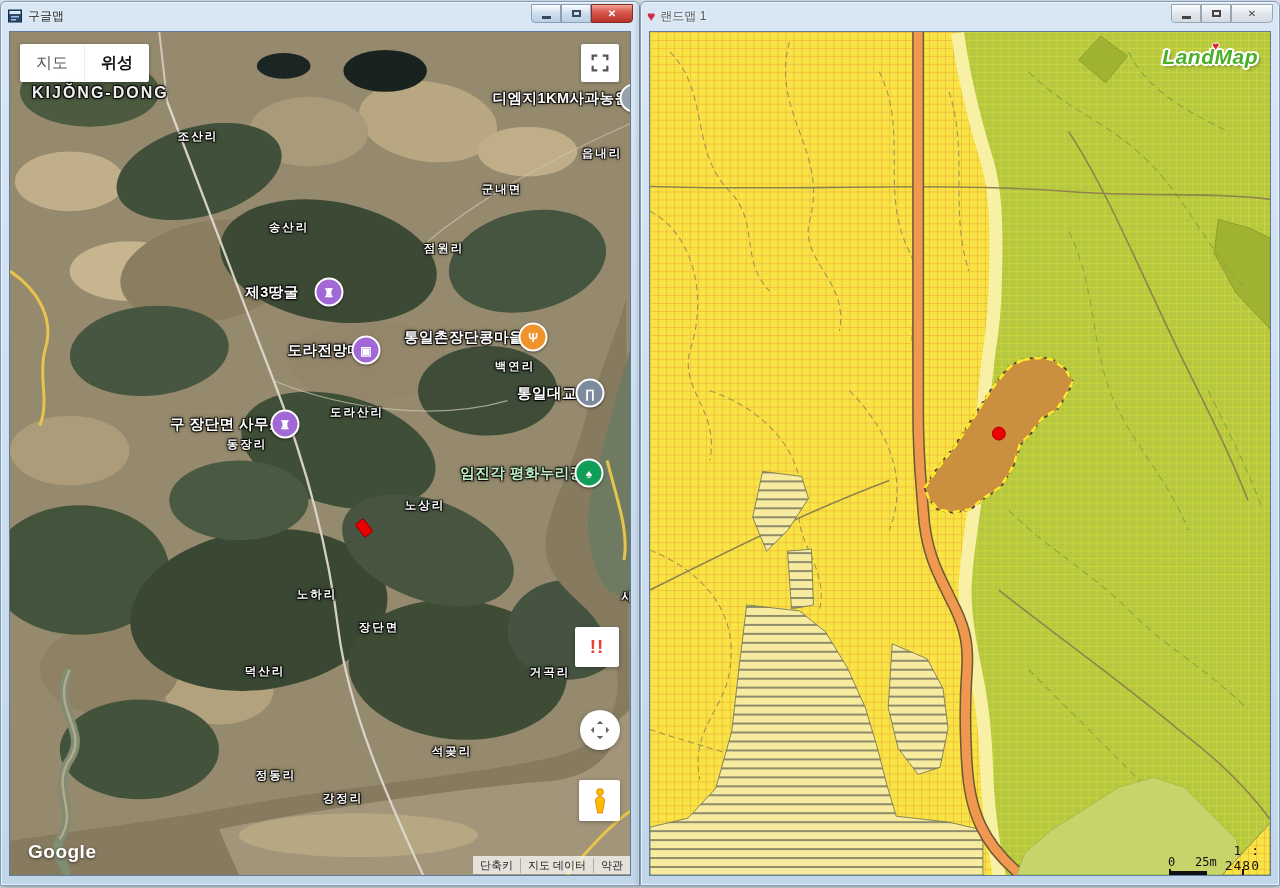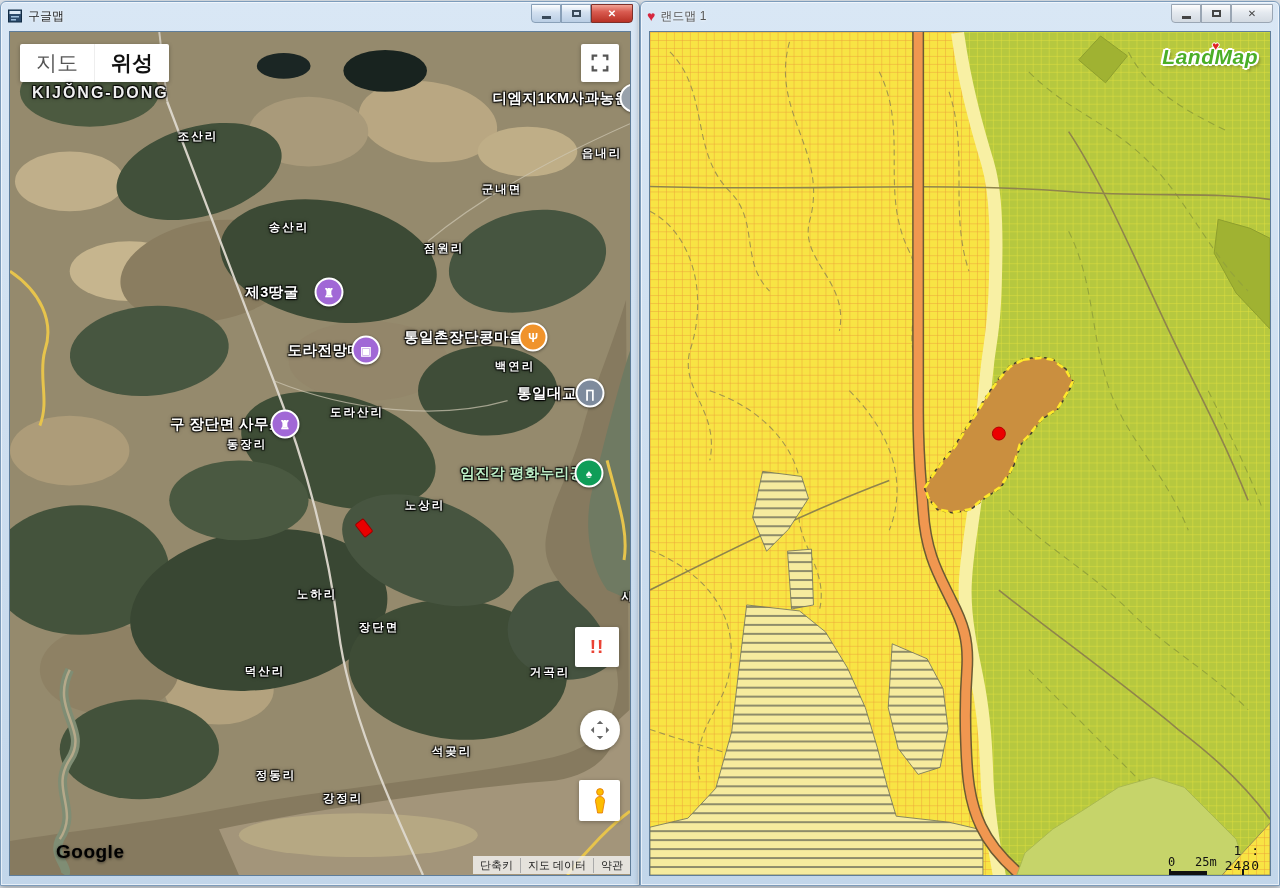--- a/index.html
+++ b/index.html
@@ -44,36 +44,36 @@
   .green-text{color:#bdeec6;}
   .poi-marker{position:absolute;transform:translate(-50%,-50%);width:25px;height:25px;
         border-radius:50%;border:2.5px solid #fff;box-sizing:content-box;display:flex;
         align-items:center;justify-content:center;color:#fff;font-size:12px;font-weight:bold;
         box-shadow:0 1px 3px rgba(0,0,0,.45);}
   .site-marker{position:absolute;width:9px;height:15px;background:#e90000;border:1px solid #990000;
         border-radius:2px;transform:translate(-50%,-50%) rotate(-38deg);}
 
   
   .gm-box{position:absolute;background:#fff;box-shadow:0 1px 4px rgba(0,0,0,.3);border-radius:2px;}
-  .maptype{left:10px;top:12px;height:38px;display:flex;align-items:center;font-size:21px;}
+  .maptype{left:10px;top:12px;height:38px;display:flex;align-items:center;font-size:16px;}
   .maptype .mt{padding:0 16px;line-height:38px;cursor:pointer;}
   .mt-map{color:#565656;}
   .mt-sat{color:#111;font-weight:bold;border-left:1px solid #eee;}
   .fullscreen-btn{right:11px;top:12px;width:38px;height:38px;display:flex;align-items:center;justify-content:center;}
   .alert-btn{right:11px;top:595px;width:44px;height:40px;display:flex;align-items:center;justify-content:center;
         color:#ea4335;font-weight:bold;font-size:19px;letter-spacing:1px;}
   .pan-btn{right:10px;top:678px;width:40px;height:40px;border-radius:50%;display:flex;
         align-items:center;justify-content:center;}
   .pegman-btn{right:10px;top:748px;width:41px;height:41px;display:flex;align-items:center;justify-content:center;}
   .attribution{position:absolute;right:0;bottom:1px;height:18px;display:flex;align-items:center;
         background:rgba(245,245,245,.8);font-size:11px;color:#222;}
   .attribution span{padding:0 7px;border-left:1px solid #aaa;}
   .attribution span:first-child{border-left:none;}
-  .google-logo{position:absolute;left:18px;bottom:12px;color:#000000;font-size:19px;font-weight:bold;
-        letter-spacing:.5px;text-shadow:0 1px 3px rgba(0,0,0,.55);margin-left:28px;}
+  .google-logo{position:absolute;left:18px;bottom:12px;color:#ffffff;font-size:19px;font-weight:bold;
+        letter-spacing:.5px;text-shadow:0 1px 3px rgba(0,0,0,.55);}
 
   
   .landmap-logo{position:absolute;right:12px;top:13px;font-size:21px;font-weight:bold;font-style:italic;
         color:#4bae27;letter-spacing:.5px;
         text-shadow:-2px -1px 0 #fff,2px -1px 0 #fff,-2px 1px 0 #fff,2px 1px 0 #fff,
                     0 -2px 0 #fff,0 2px 0 #fff,3px 3px 3px rgba(0,0,0,.3);}
   .landmap-heart{position:absolute;right:51px;top:7px;color:#e02525;font-size:12px;
         text-shadow:-1px 0 0 #fff,1px 0 0 #fff,0 -1px 0 #fff,0 1px 0 #fff;}
   .scale-ratio{position:absolute;left:540px;top:811px;width:70px;text-align:right;
         font-family:"DejaVu Sans Mono",monospace;font-size:13px;color:#111;letter-spacing:1px;}

